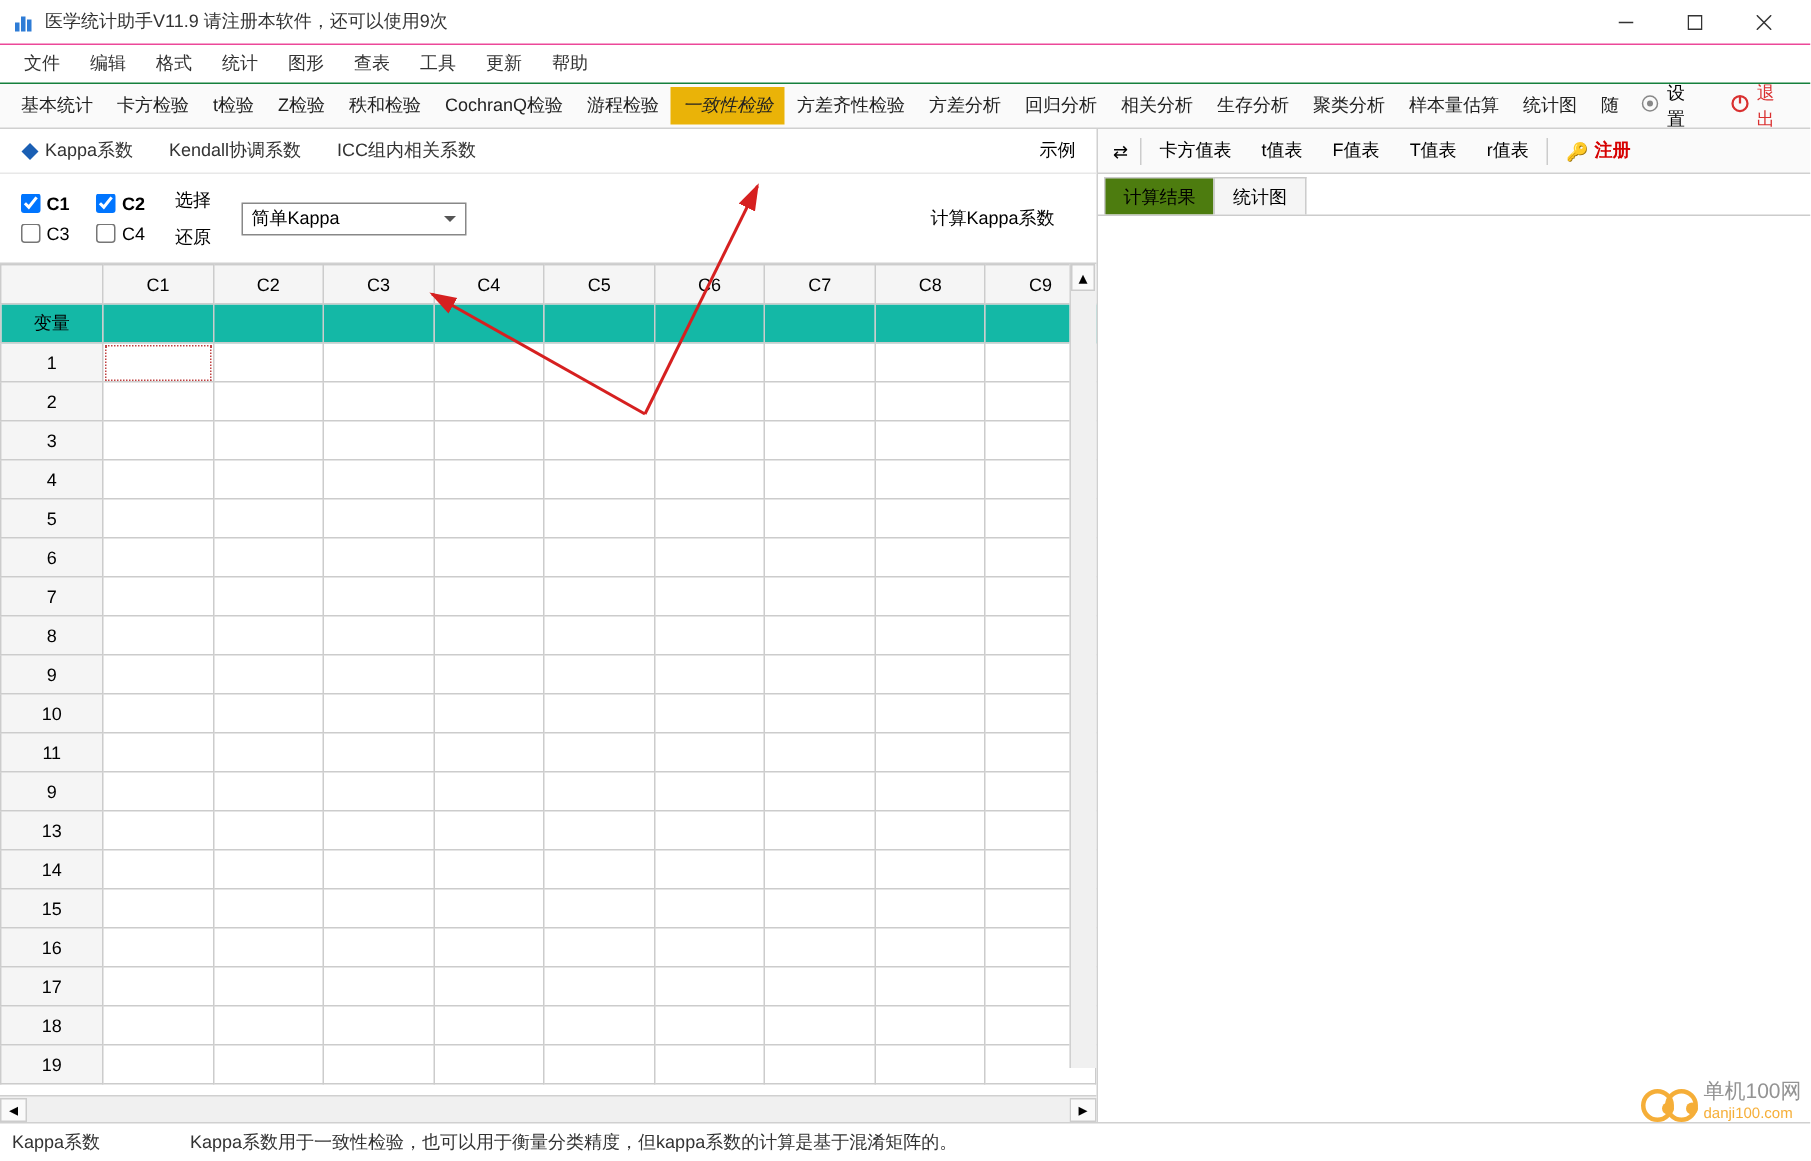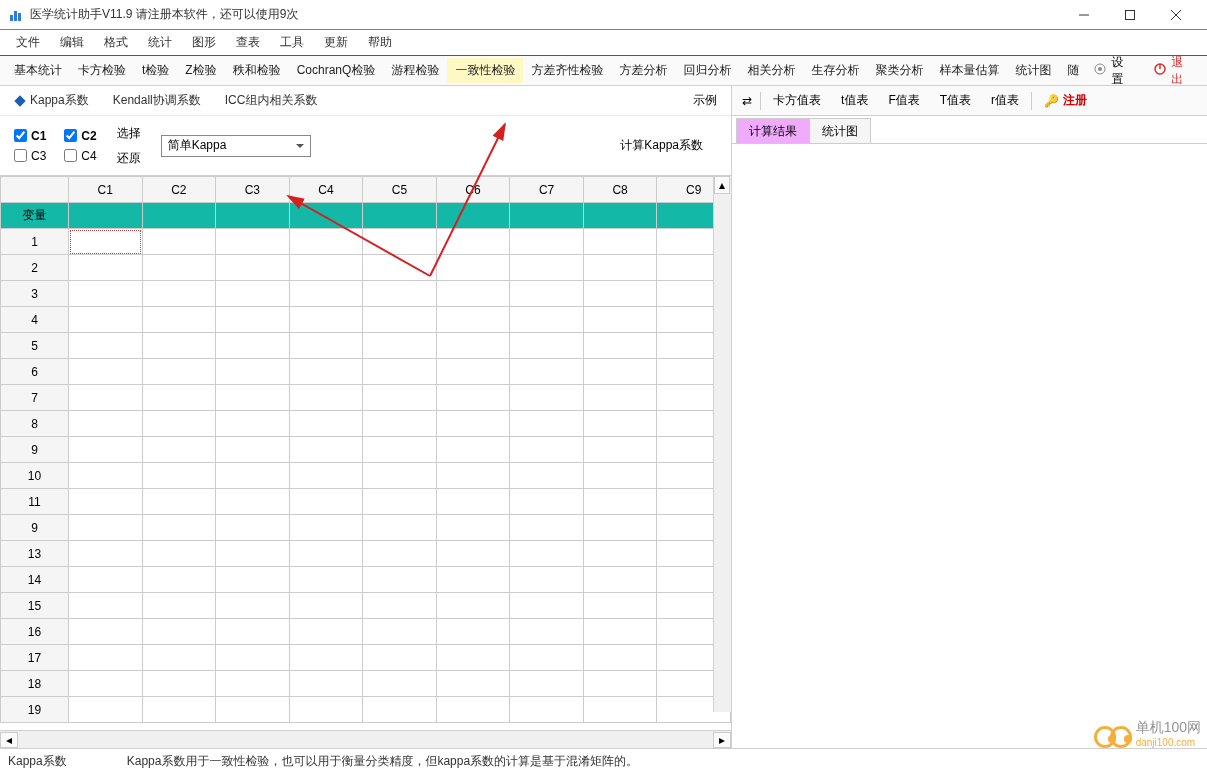--- a/index.html
+++ b/index.html
@@ -6,21 +6,21 @@
 body { background: #fff; width: 1207px; height: 774px; overflow: hidden; position: relative; }
 .title-bar { height: 30px; display: flex; align-items: center; padding: 0 8px; border-bottom: 1px solid #ec4899; }
 .title-bar .icon { width: 16px; height: 16px; margin-right: 6px; }
 .title-bar .title { flex: 0 0 auto; color: #333; font-size: 12px; }
 .win-controls { margin-left: auto; display: flex; gap: 0; }
 .win-btn { width: 46px; height: 30px; display: flex; align-items: center; justify-content: center; cursor: pointer; }
 .menu-bar { height: 26px; display: flex; align-items: center; padding: 0 6px; gap: 0; border-bottom: 1px solid #15803d; }
 .menu-item { padding: 4px 10px; cursor: pointer; color: #333; }
 .tool-bar { height: 30px; display: flex; align-items: center; padding: 0 6px; border-bottom: 1px solid #d0d0d0; background: #fafafa; }
 .tool-item { padding: 4px 8px; cursor: pointer; color: #222; white-space: nowrap; }
-.tool-item.active { background: #fef9c3; }
+.tool-item.active { background: #eab308; font-style: italic; }
 .tool-right { margin-left: auto; display: flex; align-items: center; gap: 6px; }
 .tool-right .settings { display: flex; align-items: center; gap: 4px; padding: 2px 6px; }
 .tool-right .exit { display: flex; align-items: center; gap: 4px; padding: 2px 6px; color: #d93030; }
 .main { display: flex; height: calc(774px - 30px - 26px - 30px - 26px); }
 .left { width: 732px; border-right: 1px solid #d0d0d0; display: flex; flex-direction: column; position: relative; }
 .left-tabs { height: 30px; display: flex; align-items: center; padding: 0 4px; border-bottom: 1px solid #e8e8e8; }
 .left-tab { padding: 4px 12px; cursor: pointer; color: #333; display: flex; align-items: center; gap: 6px; }
 .left-tab.active { font-weight: normal; }
 .diamond { width: 8px; height: 8px; background: #1a5fb4; transform: rotate(45deg); display: inline-block; }
 .example { margin-left: auto; padding: 4px 10px; cursor: pointer; }
@@ -40,21 +40,21 @@
 table.grid tr.var-row td, table.grid tr.var-row th.rowhead { background: #14b8a6; }
 table.grid td.sel { outline: 1px dotted #c04040; outline-offset: -2px; }
 .right { flex: 1; display: flex; flex-direction: column; }
 .right-tabs { height: 30px; display: flex; align-items: center; border-bottom: 1px solid #d0d0d0; padding: 0 4px; background: #fafafa; }
 .swap { padding: 2px 6px; cursor: pointer; }
 .rtab { padding: 4px 10px; cursor: pointer; }
 .rtab.reg { color: #d60000; font-weight: bold; display: flex; align-items: center; gap: 4px; }
 .sep { width: 1px; height: 18px; background: #ccc; margin: 0 2px; }
 .result-tabs { height: 28px; display: flex; align-items: flex-end; padding: 0 4px; }
 .result-tab { padding: 4px 12px; border: 1px solid #ccc; border-bottom: none; background: #f5f5f5; cursor: pointer; margin-right: -1px; }
-.result-tab.active { background: #f0abfc; }
+.result-tab.active { background: #4d7c0f; }
 .result-body { flex: 1; border-top: 1px solid #ccc; margin-top: -1px; background: #fff; }
 .status { height: 26px; border-top: 1px solid #d0d0d0; display: flex; align-items: center; padding: 0 8px; gap: 60px; color: #333; }
 .arrow { position: absolute; pointer-events: none; }
 .watermark { position: absolute; right: 6px; bottom: 26px; display: flex; align-items: flex-end; gap: 4px; opacity: 0.9; }
 .watermark .circ { width: 22px; height: 22px; border: 3px solid #f5a623; border-radius: 50%; position: relative; }
 .watermark .circ::after { content: ""; width: 8px; height: 8px; background: #f5a623; border-radius: 50%; position: absolute; right: -3px; top: 6px; }
 .watermark .txt1 { color: #888; font-size: 14px; }
 .watermark .txt2 { color: #f5a623; font-size: 10px; }
 .hscroll { height: 18px; border-top: 1px solid #d0d0d0; background: #f0f0f0; display:flex; align-items:center; }
 .hscroll .track { flex:1; height:16px; background:#f0f0f0; position:relative; }

